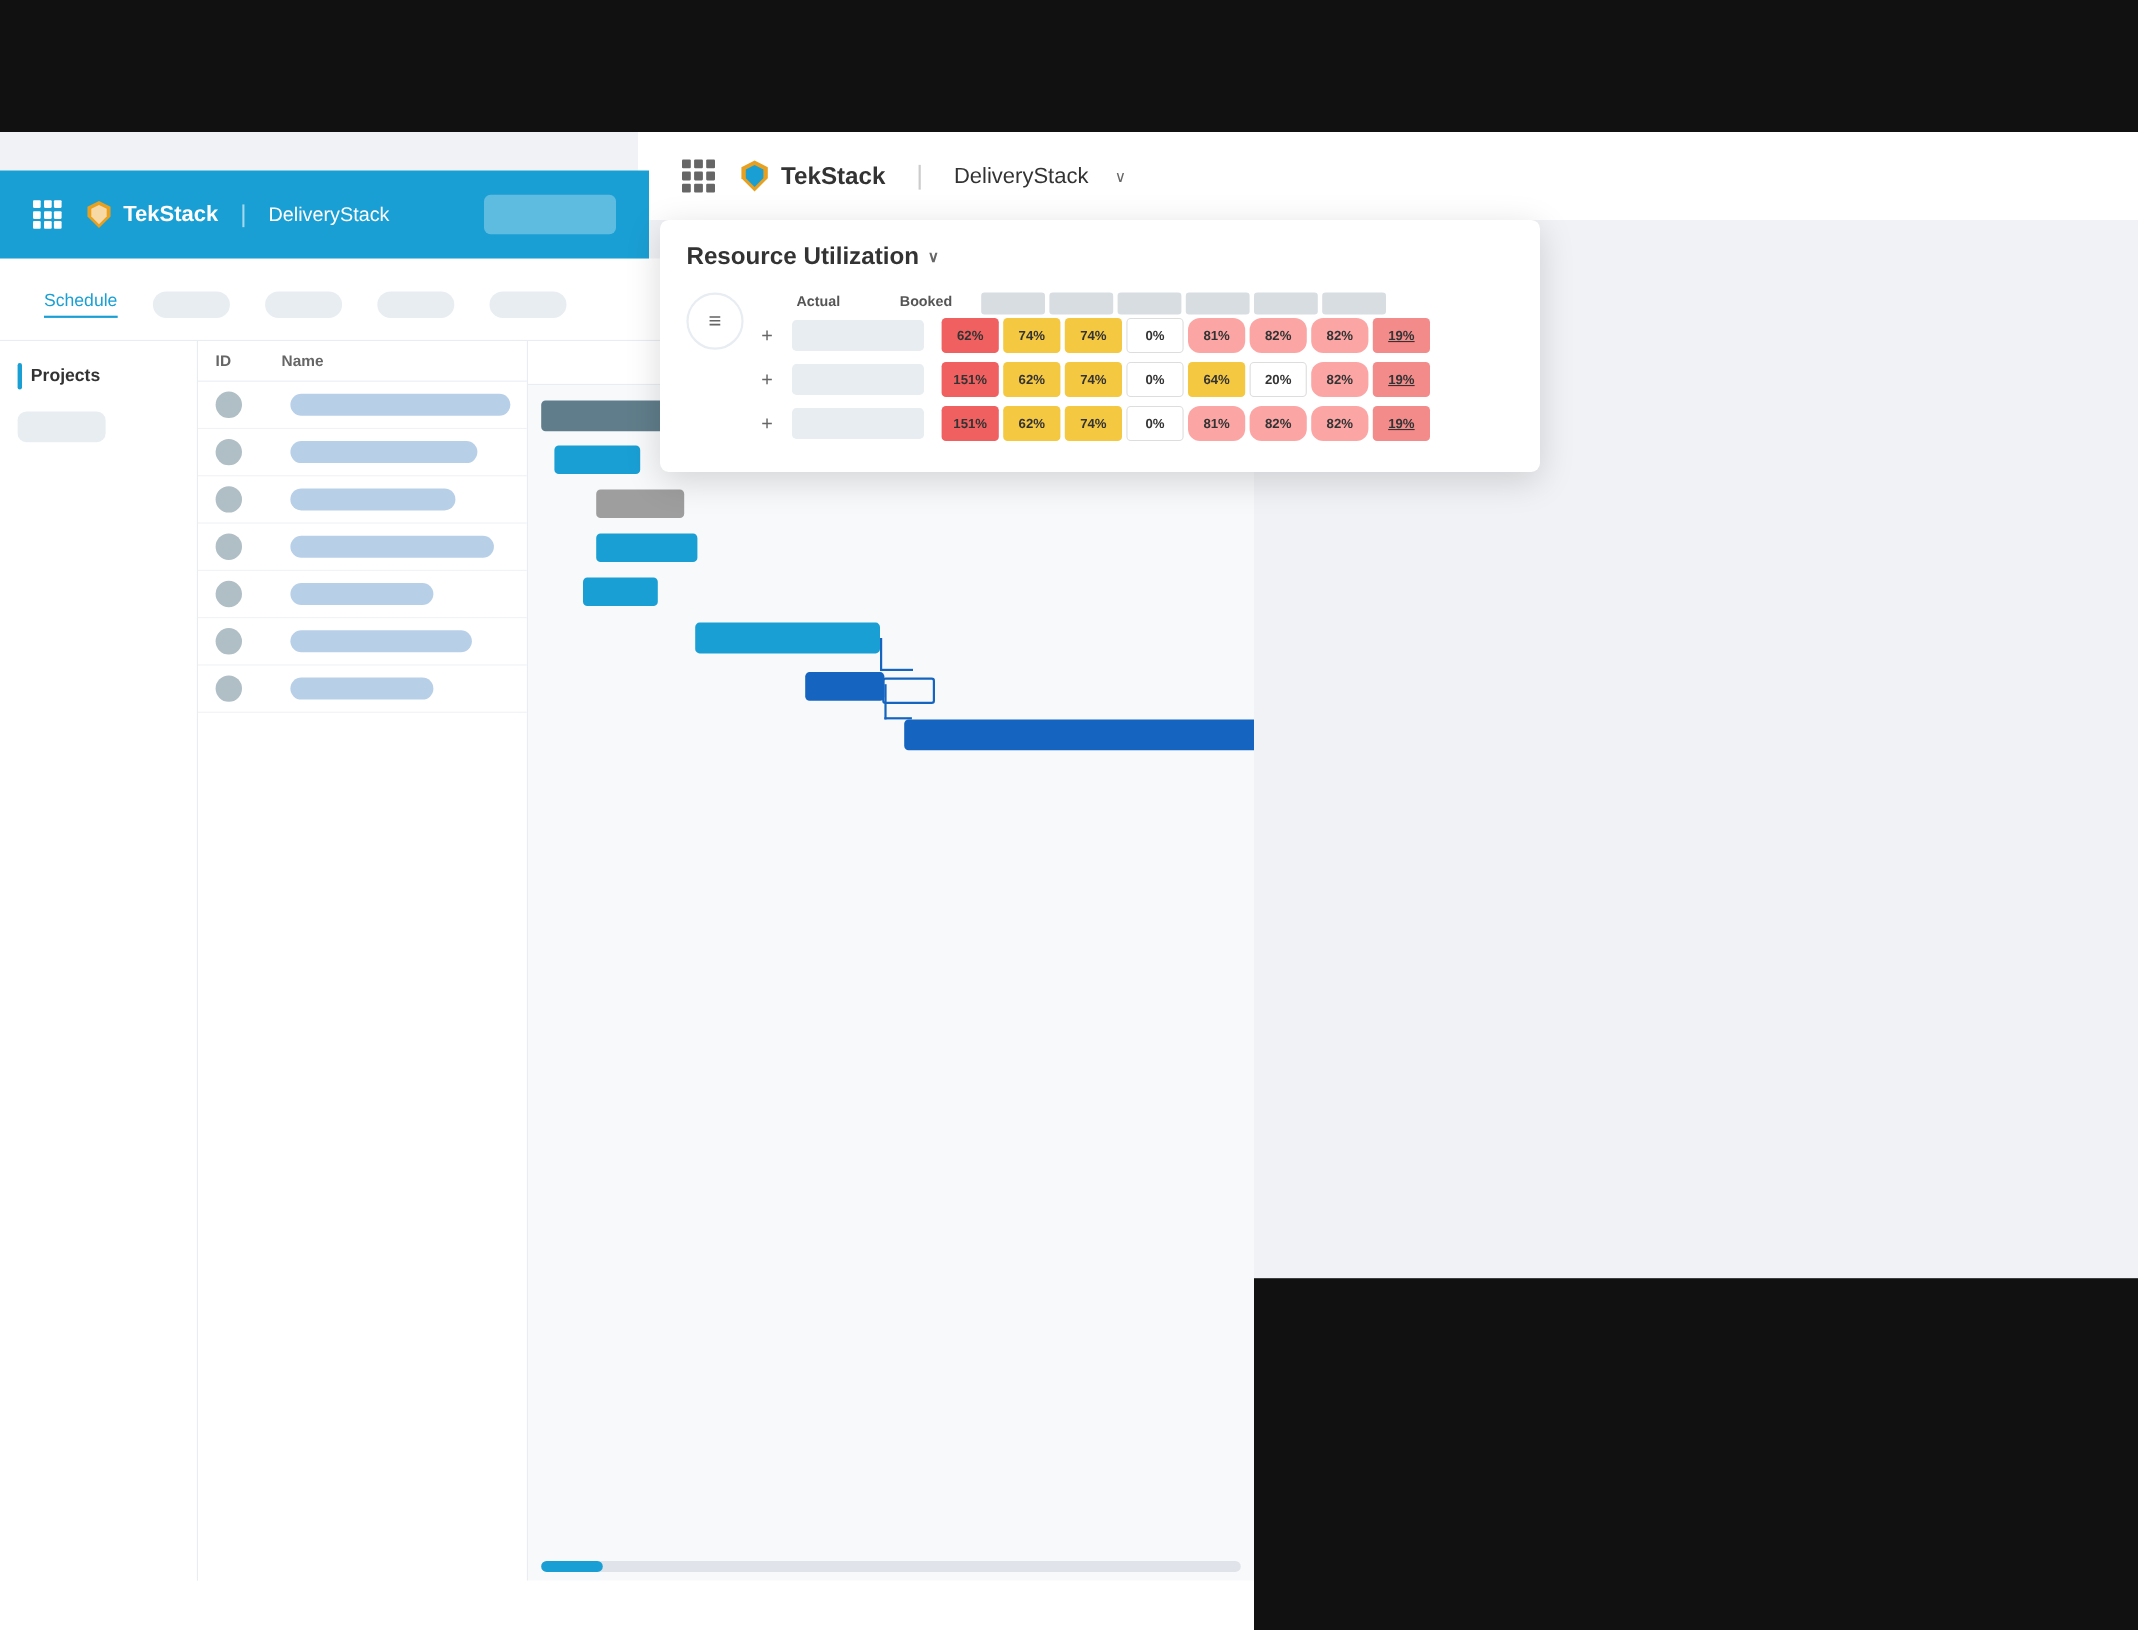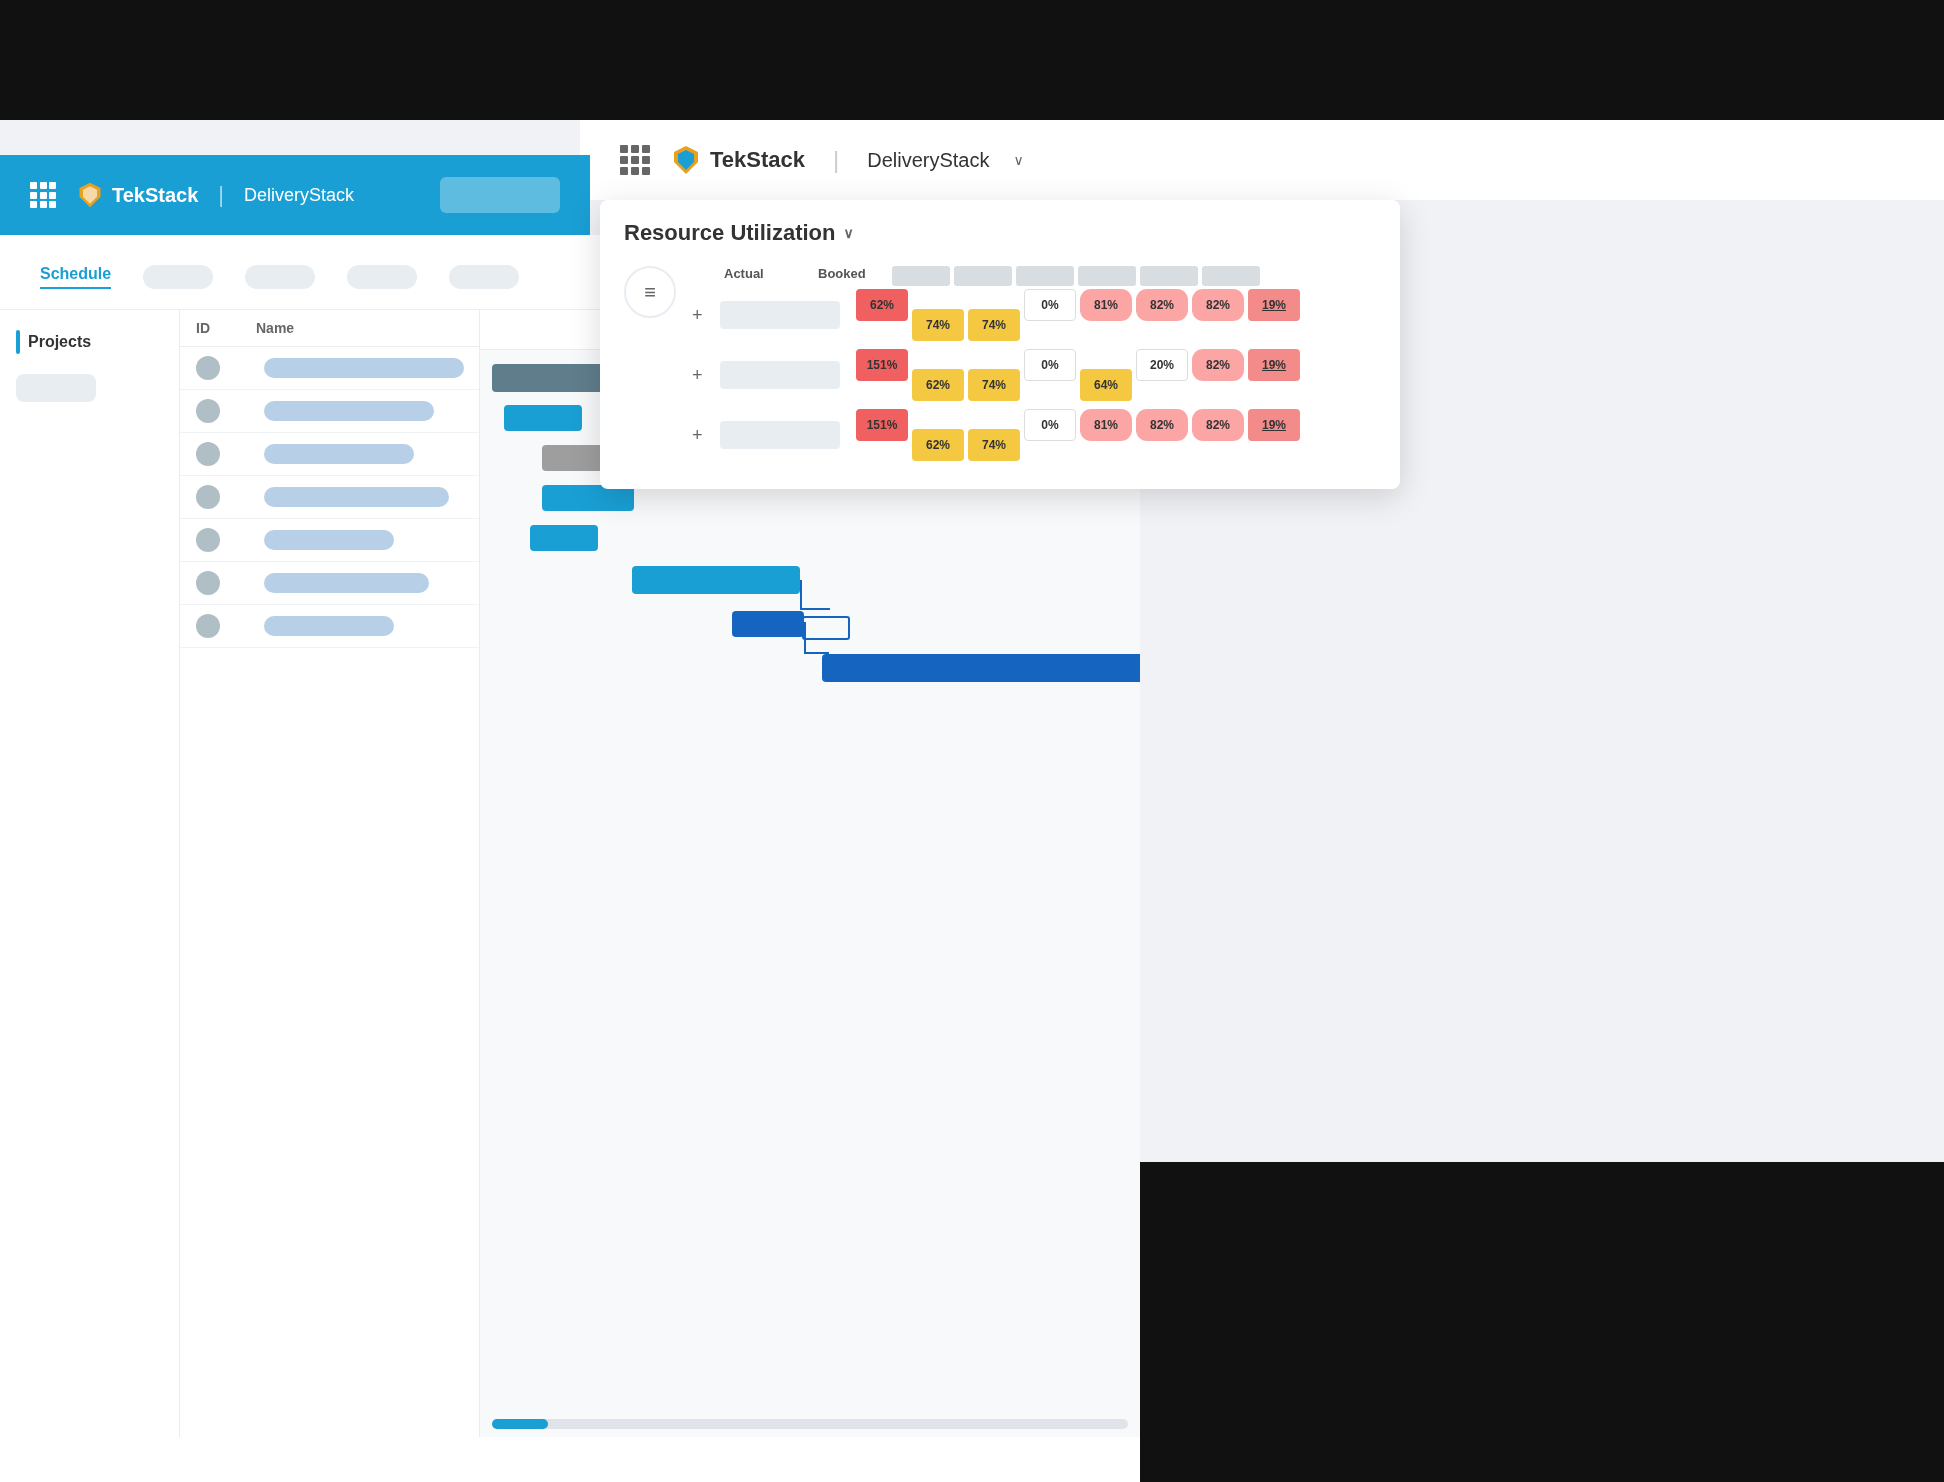--- a/index.html
+++ b/index.html
@@ -209,21 +209,21 @@
       height: 32px;
       width: 52px;
       display: flex;
       align-items: center;
       justify-content: center;
       font-size: 12px;
       font-weight: 600;
       color: #333;
     }
 
-    .cell-yellow { background: #f5c842; margin-top: 20px; }
+    .cell-yellow { background: #f5c842; }
     .cell-red { background: #f06060; color: #333; }
     .cell-green { background: #fca5a5; border-radius: 11px; }
     .cell-white { background: white; border: 1px solid #ddd; }
     .cell-pink { background: #f48b8b; text-decoration: underline; }
 
     
     .project-panel {
       position: absolute;
       top: 235px;
       left: 0;
@@ -247,21 +247,21 @@
     }
 
     .project-tabs {
       display: flex;
       align-items: center;
       gap: 32px;
     }
 
     .tab-active {
       color: #1a9fd4;
-      font-weight: 700;
+      font-weight: 400;
       font-size: 16px;
       border-bottom: 2px solid #1a9fd4;
       padding-bottom: 4px;
     }
 
     .tab-pill {
       background: #e8edf2;
       border-radius: 12px;
       height: 24px;
       width: 70px;

